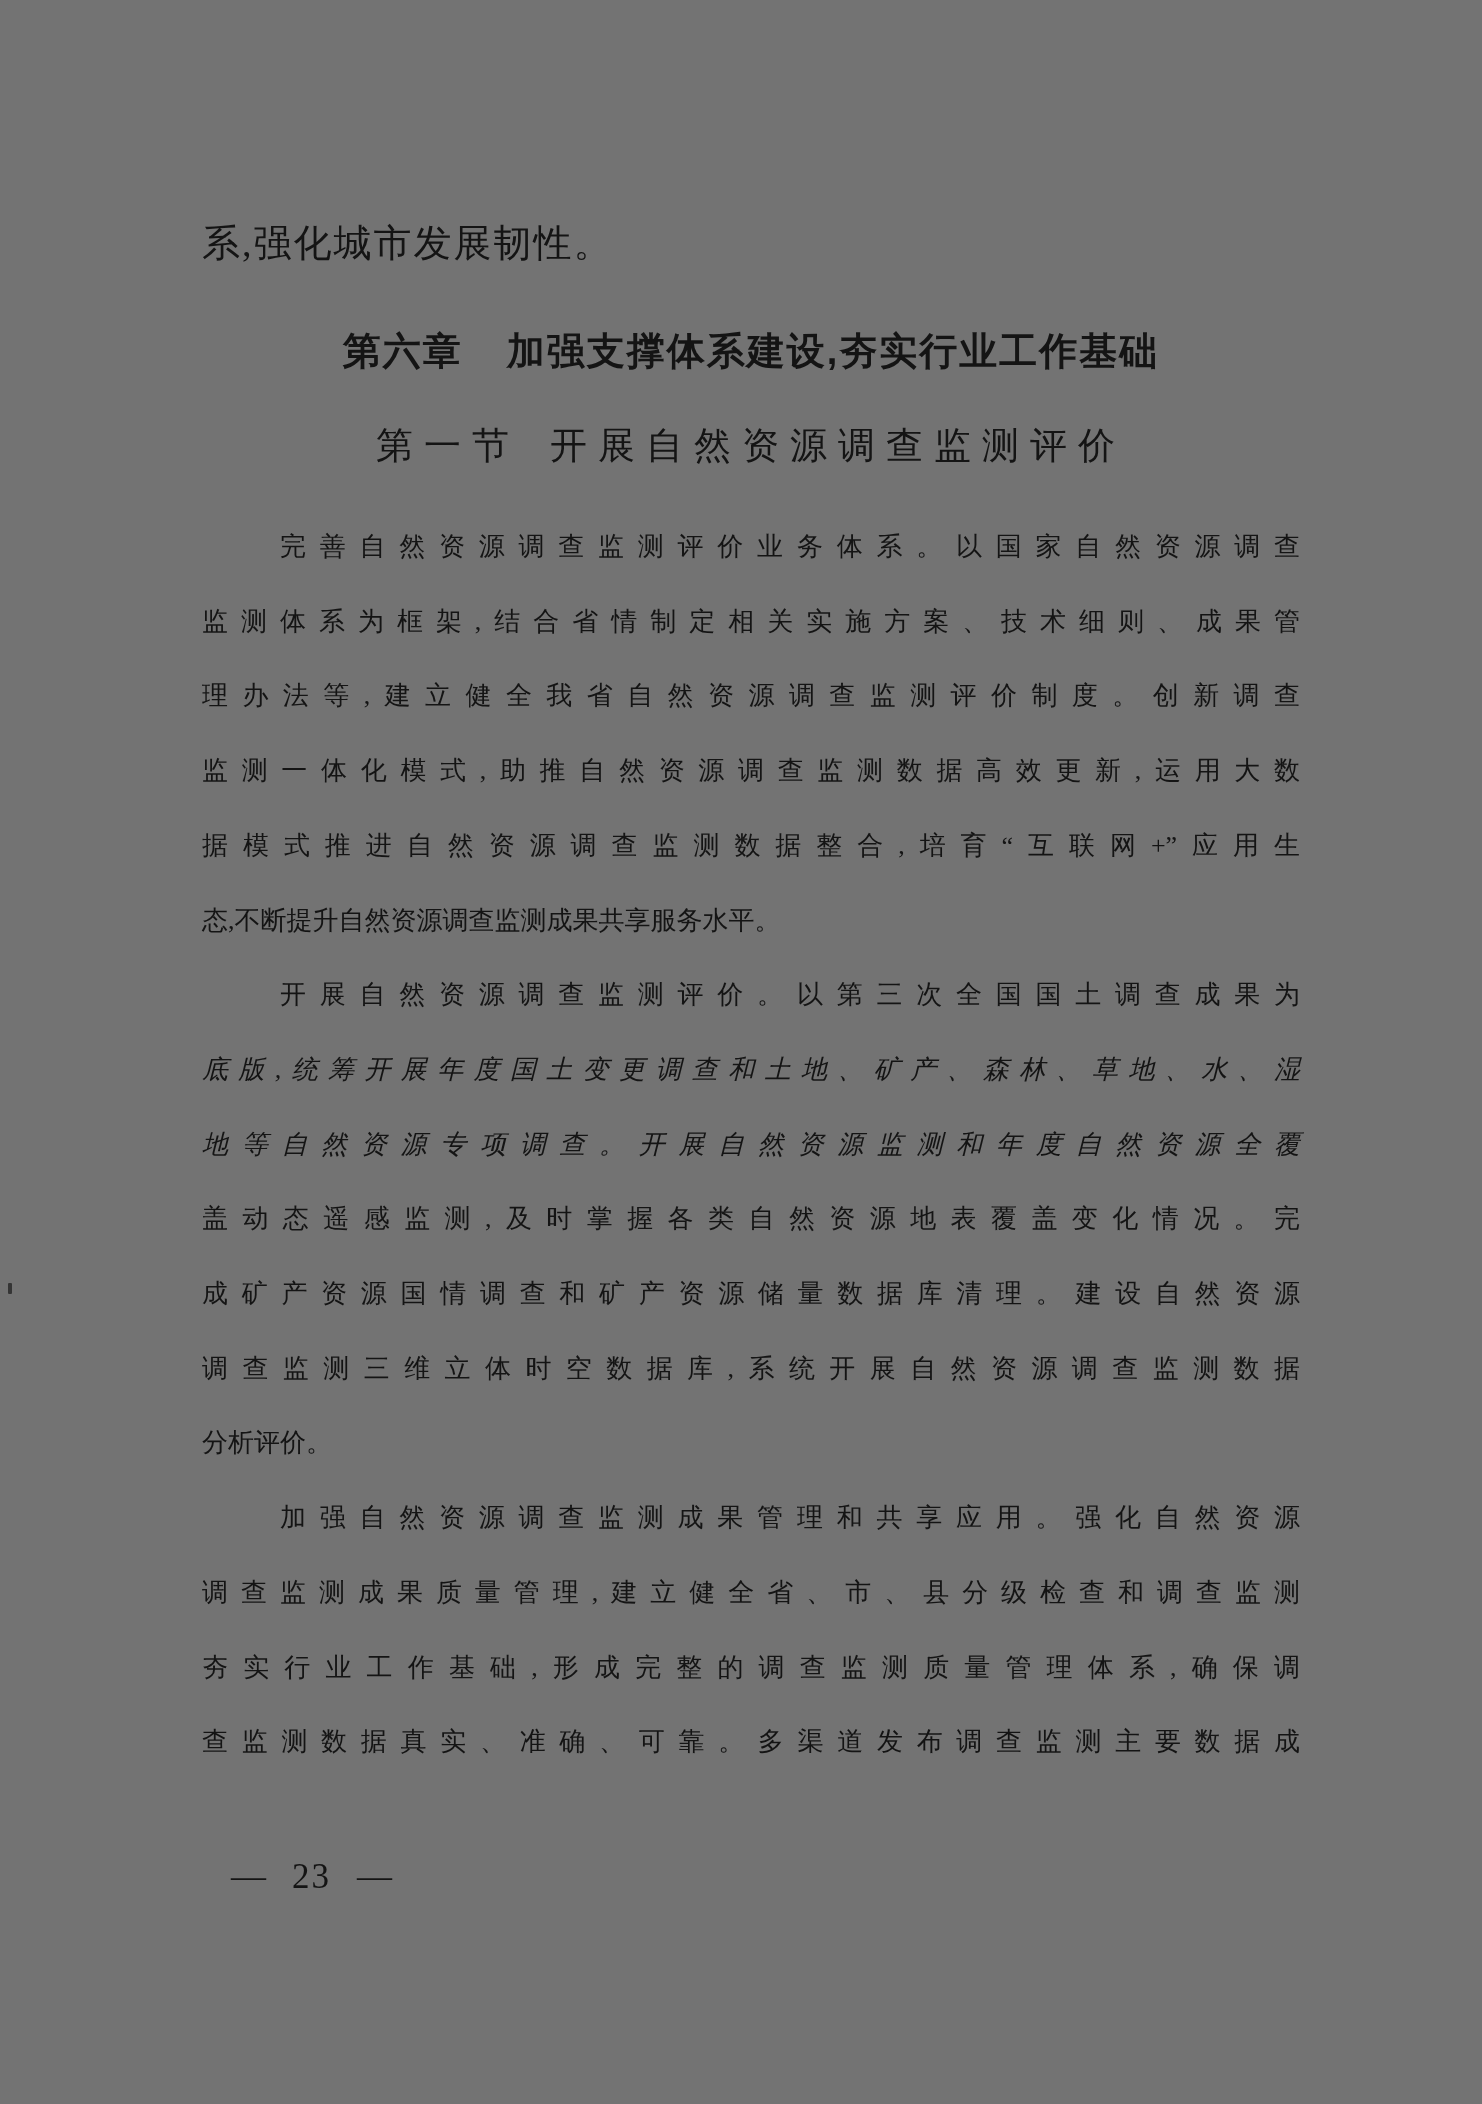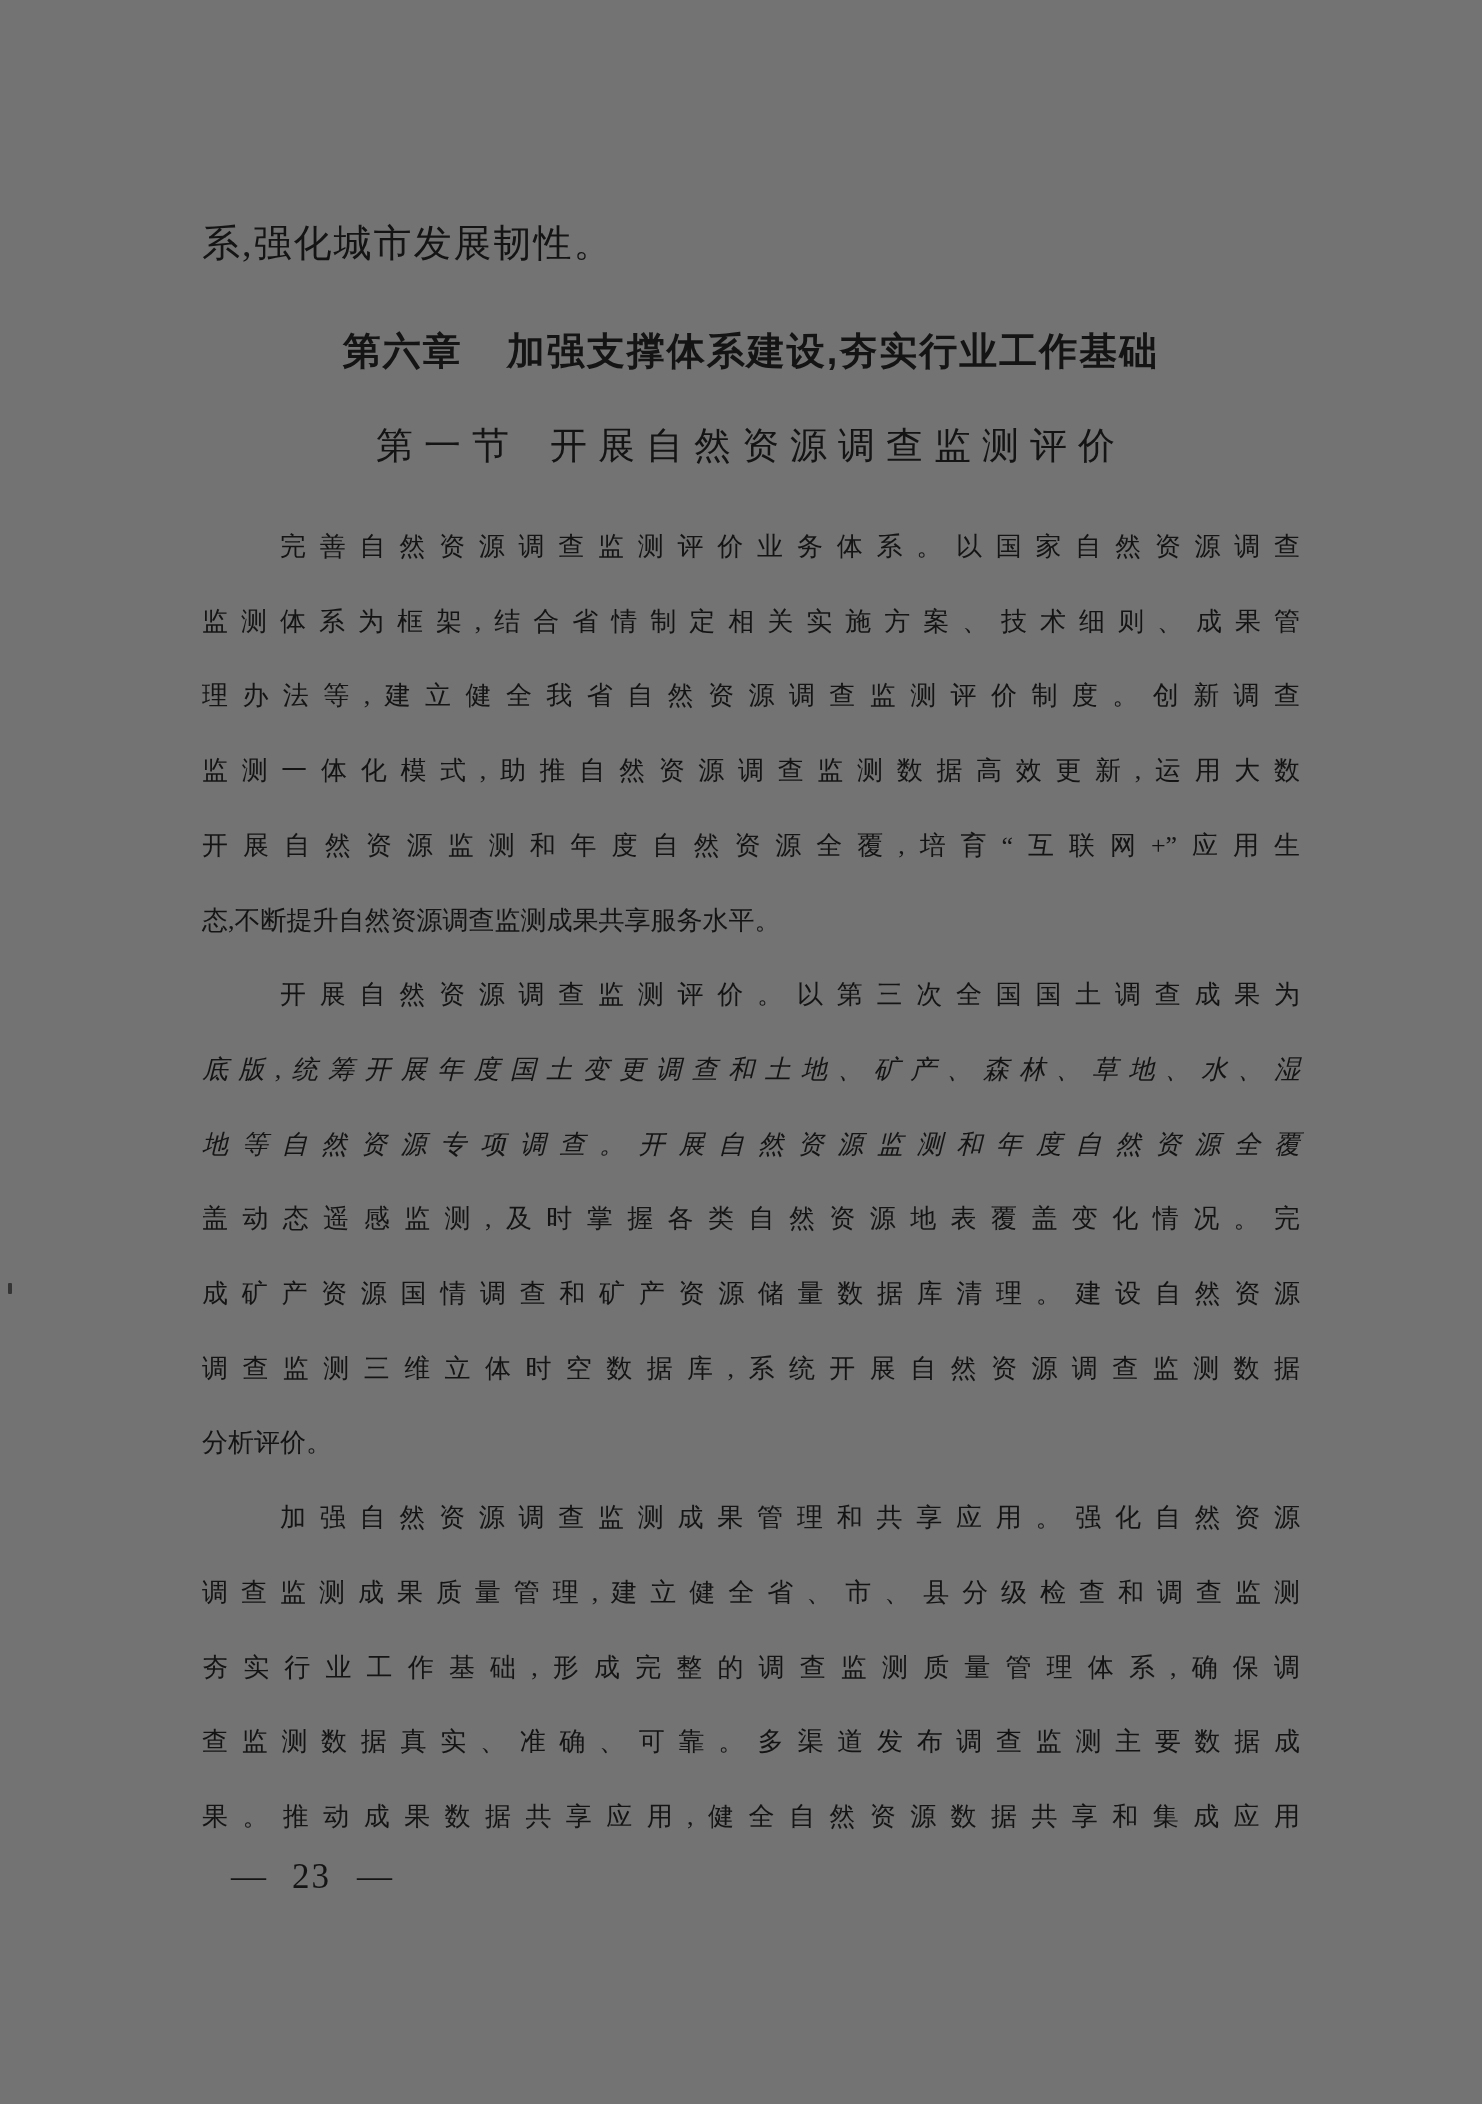--- a/index.html
+++ b/index.html
@@ -71,34 +71,33 @@
 
   <div class="section">
     <span class="num">第一节</span><span>开展自然资源调查监测评价</span>
   </div>
 
   <div class="body-col" id="body-col">
       <div class="bline full indent" style="top: 0px;">完善自然资源调查监测评价业务体系。以国家自然资源调查</div>
       <div class="bline full" style="top: 74.7px;">监测体系为框架,结合省情制定相关实施方案、技术细则、成果管</div>
       <div class="bline full" style="top: 149.4px;">理办法等,建立健全我省自然资源调查监测评价制度。创新调查</div>
       <div class="bline full" style="top: 224.1px;">监测一体化模式,助推自然资源调查监测数据高效更新,运用大数</div>
-      <div class="bline full" style="top: 298.8px;">开展自然资源监测和年度自然资源全覆,培育“互联网+”应用生</div>
+      <div class="bline full" style="top: 298.8px;">据模式推进自然资源调查监测数据整合,培育“互联网+”应用生</div>
       <div class="bline" style="top: 373.5px;">态,不断提升自然资源调查监测成果共享服务水平。</div>
       <div class="bline full indent" style="top: 448.2px;">开展自然资源调查监测评价。以第三次全国国土调查成果为</div>
       <div class="bline full" style="top: 522.9px; font-style: italic;">底版,统筹开展年度国土变更调查和土地、矿产、森林、草地、水、湿</div>
       <div class="bline full" style="top: 597.6px; font-style: italic;">地等自然资源专项调查。开展自然资源监测和年度自然资源全覆</div>
       <div class="bline full" style="top: 672.3px;">盖动态遥感监测,及时掌握各类自然资源地表覆盖变化情况。完</div>
       <div class="bline full" style="top: 747px;">成矿产资源国情调查和矿产资源储量数据库清理。建设自然资源</div>
       <div class="bline full" style="top: 821.7px;">调查监测三维立体时空数据库,系统开展自然资源调查监测数据</div>
       <div class="bline" style="top: 896.4px;">分析评价。</div>
       <div class="bline full indent" style="top: 971.1px;">加强自然资源调查监测成果管理和共享应用。强化自然资源</div>
       <div class="bline full" style="top: 1045.8px;">调查监测成果质量管理,建立健全省、市、县分级检查和调查监测</div>
       <div class="bline full" style="top: 1120.5px;">夯实行业工作基础,形成完整的调查监测质量管理体系,确保调</div>
       <div class="bline full" style="top: 1195.2px;">查监测数据真实、准确、可靠。多渠道发布调查监测主要数据成</div>
-      <div class="bline full" style="top: 1269.9px;">果。推动成果数据共享应用,健全自然资源数据共享和集成应用</div>
     </div>
 
   <div class="footer">
     <span class="dash">—</span>
     <span class="pgnum">23</span>
     <span class="dash">—</span>
   </div>
 
   <div class="speck"></div>
 

